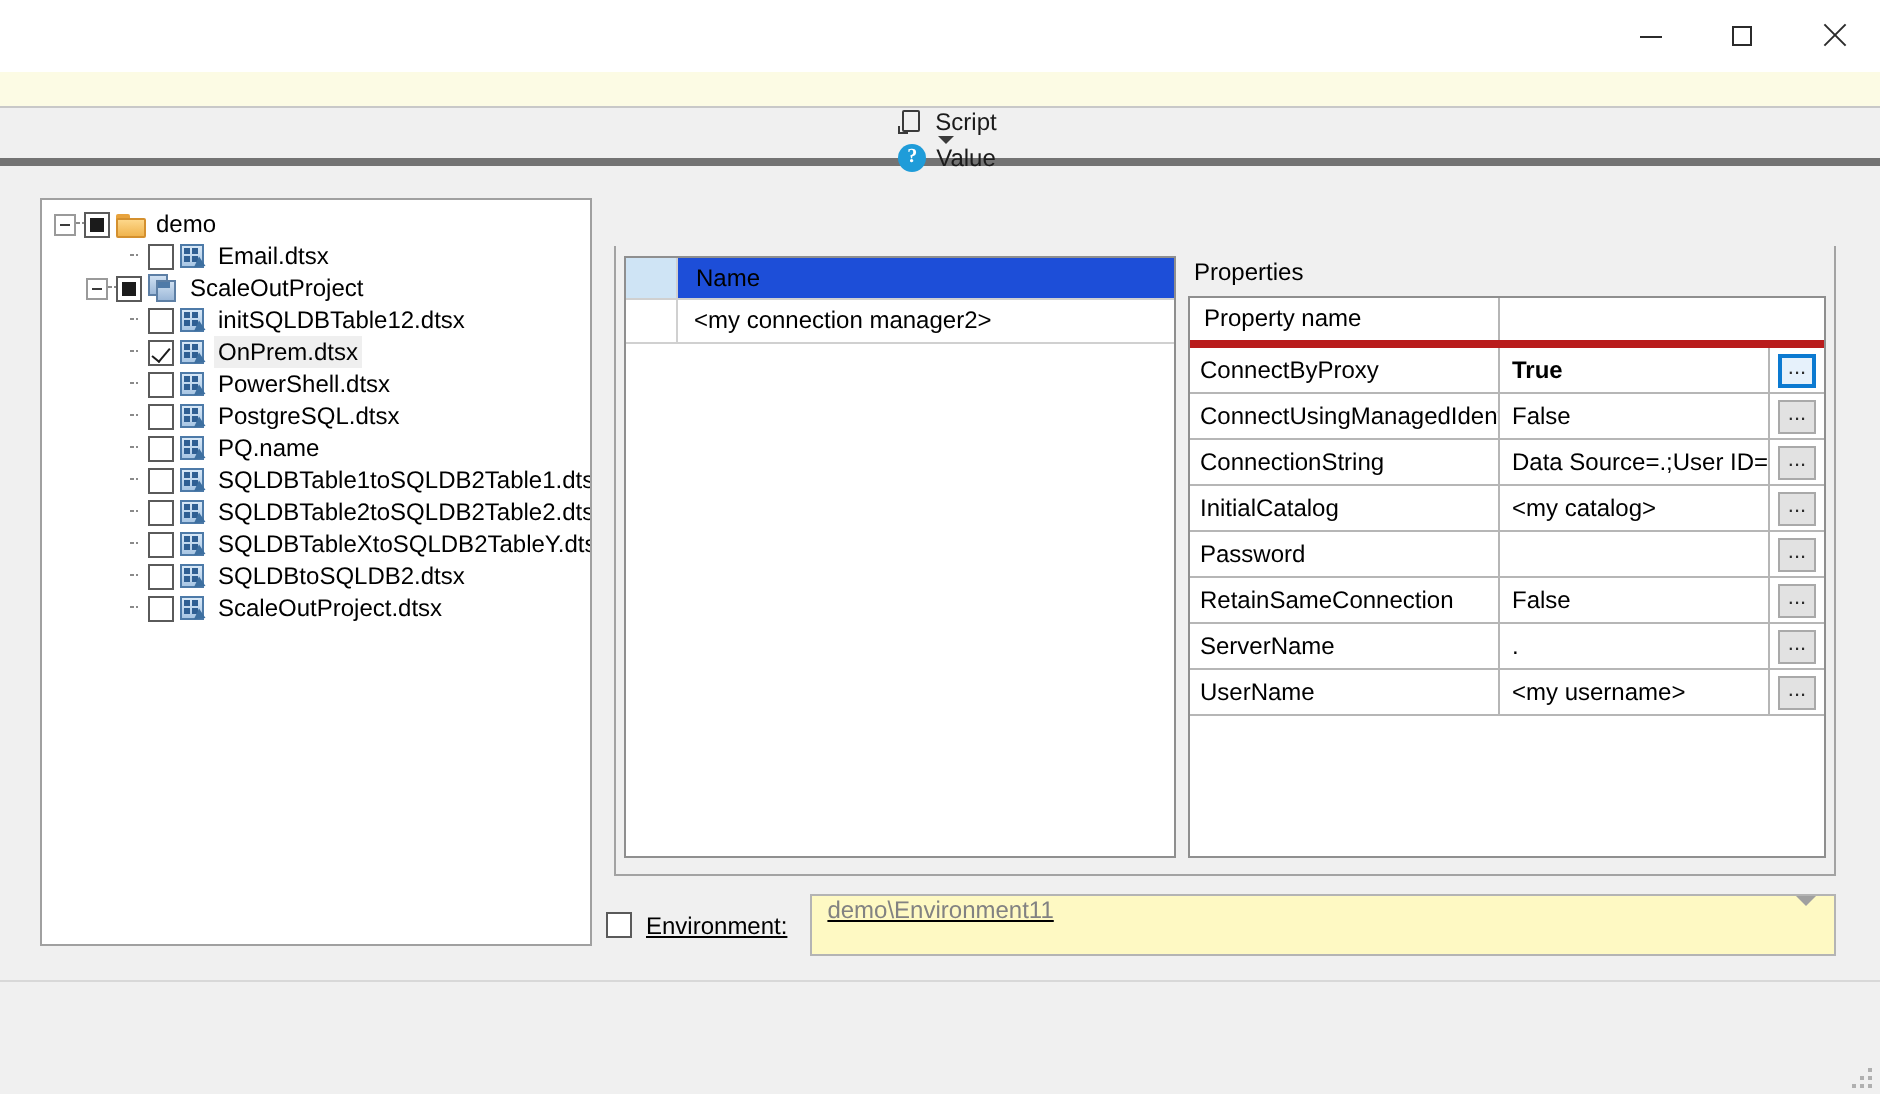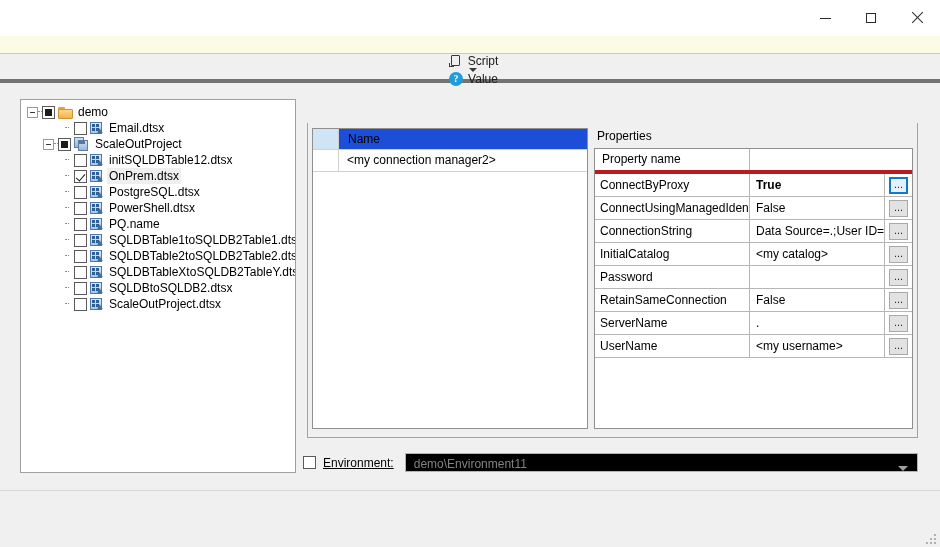--- a/index.html
+++ b/index.html
@@ -501,26 +501,26 @@
     cursor: default;
   }
   .env-label {
     font-size: 12px;
     margin-left: 7px;
     color: #000;
   }
   .env-combo {
     margin-left: 11px;
     flex: 1;
-    height: 19px;
-    background: #000000;
+    height: 31px;
+    background: #fef9c3;
     border: 1px solid #b4b4b4;
     box-sizing: border-box;
     display: flex;
-    align-items: flex-end;
+    align-items: flex-start;
     cursor: default;
   }
   .env-combo .val {
     flex: 1;
     padding-left: 8px;
     font-size: 12px;
     color: #828282;
   }
   .env-combo .cv {
     width: 0; height: 0;
@@ -668,37 +668,37 @@
         <span style="width:5px;flex:none"></span>
         <span class="cbx"></span>
         <span class="ico-dtsx">
           <span class="bx"></span>
           <span class="d1"></span>
           <span class="d2"></span>
           <span class="d3"></span>
           <span class="d4"></span>
           <span class="arr"></span>
         </span>
+        <span class="txt">PowerShell.dtsx</span>
+      </div>
+      <div class="tnode">
+        <span style="width:38px;flex:none"></span>
+        <span style="width:6px;flex:none"></span>
+        <span class="dotline"></span>
+        <span style="width:5px;flex:none"></span>
+        <span class="cbx"></span>
+        <span class="ico-dtsx">
+          <span class="bx"></span>
+          <span class="d1"></span>
+          <span class="d2"></span>
+          <span class="d3"></span>
+          <span class="d4"></span>
+          <span class="arr"></span>
+        </span>
         <span class="txt">PostgreSQL.dtsx</span>
-      </div>
-      <div class="tnode">
-        <span style="width:38px;flex:none"></span>
-        <span style="width:6px;flex:none"></span>
-        <span class="dotline"></span>
-        <span style="width:5px;flex:none"></span>
-        <span class="cbx"></span>
-        <span class="ico-dtsx">
-          <span class="bx"></span>
-          <span class="d1"></span>
-          <span class="d2"></span>
-          <span class="d3"></span>
-          <span class="d4"></span>
-          <span class="arr"></span>
-        </span>
-        <span class="txt">PowerShell.dtsx</span>
       </div>
       <div class="tnode">
         <span style="width:38px;flex:none"></span>
         <span style="width:6px;flex:none"></span>
         <span class="dotline"></span>
         <span style="width:5px;flex:none"></span>
         <span class="cbx"></span>
         <span class="ico-dtsx">
           <span class="bx"></span>
           <span class="d1"></span>

